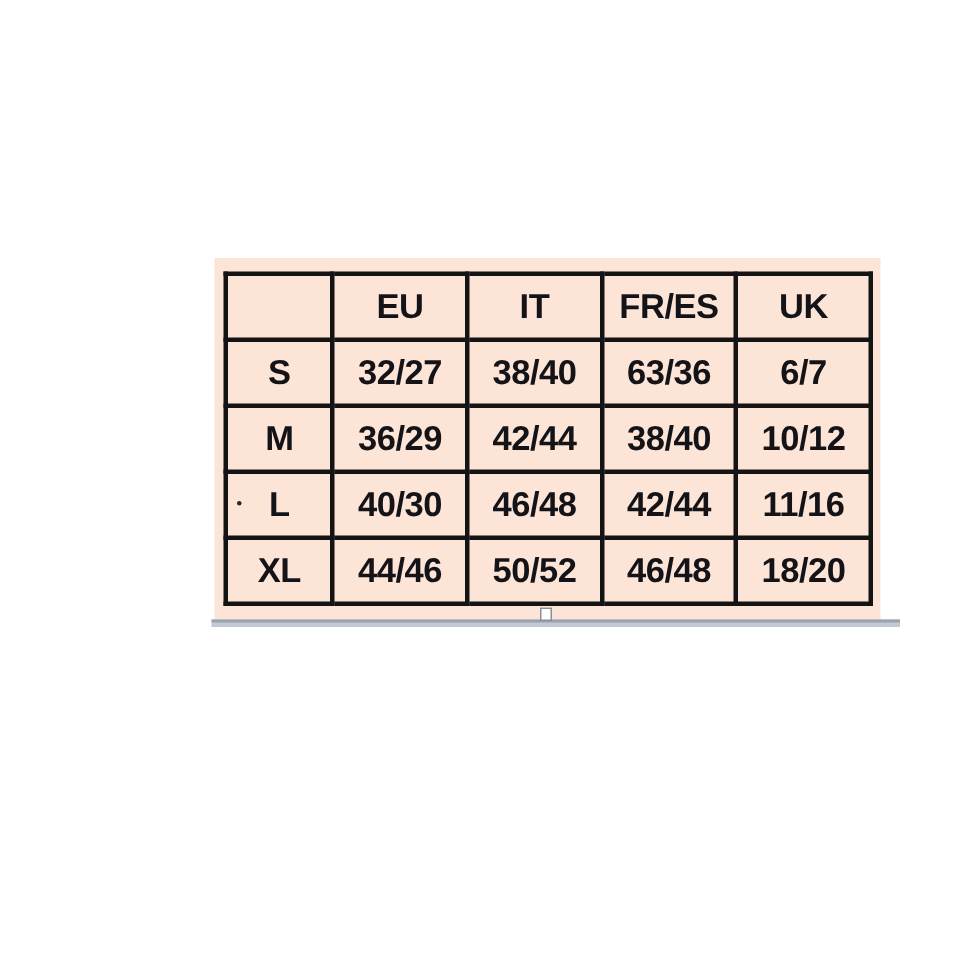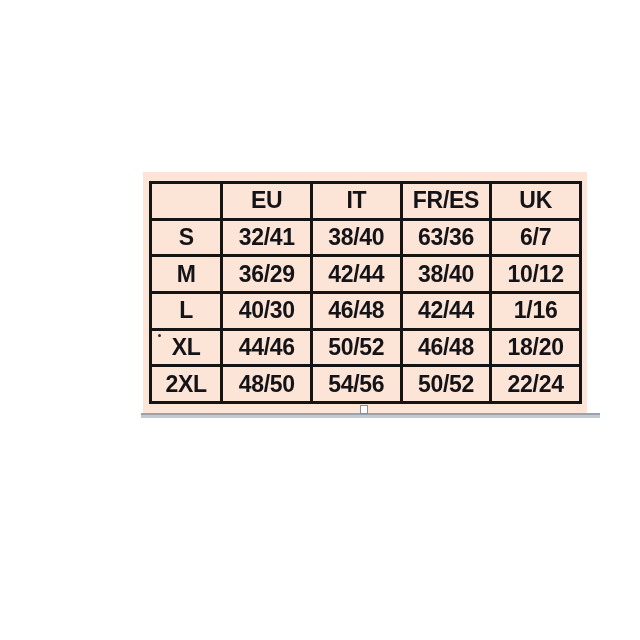--- a/index.html
+++ b/index.html
@@ -95,52 +95,45 @@
     <tbody>
       <tr>
         <td></td>
         <td>EU</td>
         <td>IT</td>
         <td>FR/ES</td>
         <td>UK</td>
       </tr>
       <tr>
         <td>S</td>
-        <td>32/41</td>
+        <td>32/27</td>
         <td>38/40</td>
         <td>63/36</td>
         <td>6/7</td>
       </tr>
       <tr>
         <td>M</td>
         <td>36/29</td>
         <td>42/44</td>
         <td>38/40</td>
         <td>10/12</td>
       </tr>
       <tr>
         <td>L</td>
         <td>40/30</td>
         <td>46/48</td>
         <td>42/44</td>
-        <td>1/16</td>
+        <td>11/16</td>
       </tr>
       <tr>
         <td>XL</td>
         <td>44/46</td>
         <td>50/52</td>
         <td>46/48</td>
         <td>18/20</td>
-      </tr>
-      <tr>
-        <td>2XL</td>
-        <td>48/50</td>
-        <td>54/56</td>
-        <td>50/52</td>
-        <td>22/24</td>
       </tr>
     </tbody>
   </table>
 
   <div class="artifact-dot"></div>
   <div class="divider"></div>
   <div class="handle"></div>
 
 </div>
 

